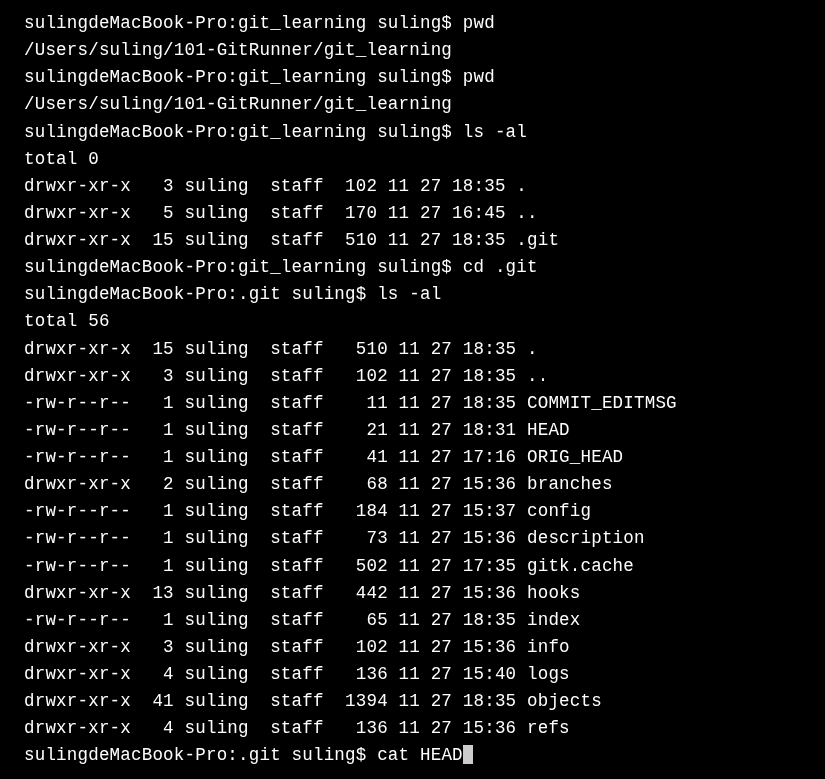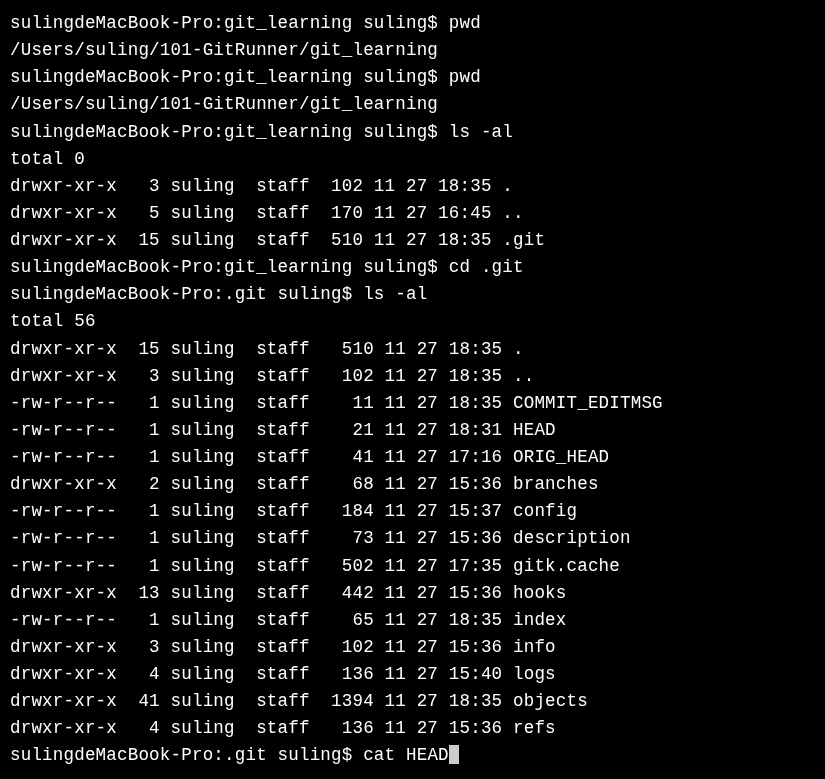--- a/index.html
+++ b/index.html
@@ -14,20 +14,21 @@
       height: 779px;
       box-sizing: border-box;
       overflow: hidden;
       letter-spacing: 0.2px;
     }
     .terminal {
       white-space: pre;
     }
     .line {
       display: block;
+      margin-left: 14px;
     }
     .cursor {
       display: inline-block;
       width: 10px;
       height: 19px;
       background-color: #cccccc;
       vertical-align: text-bottom;
       margin-bottom: 1px;
     }
     .input-area {

